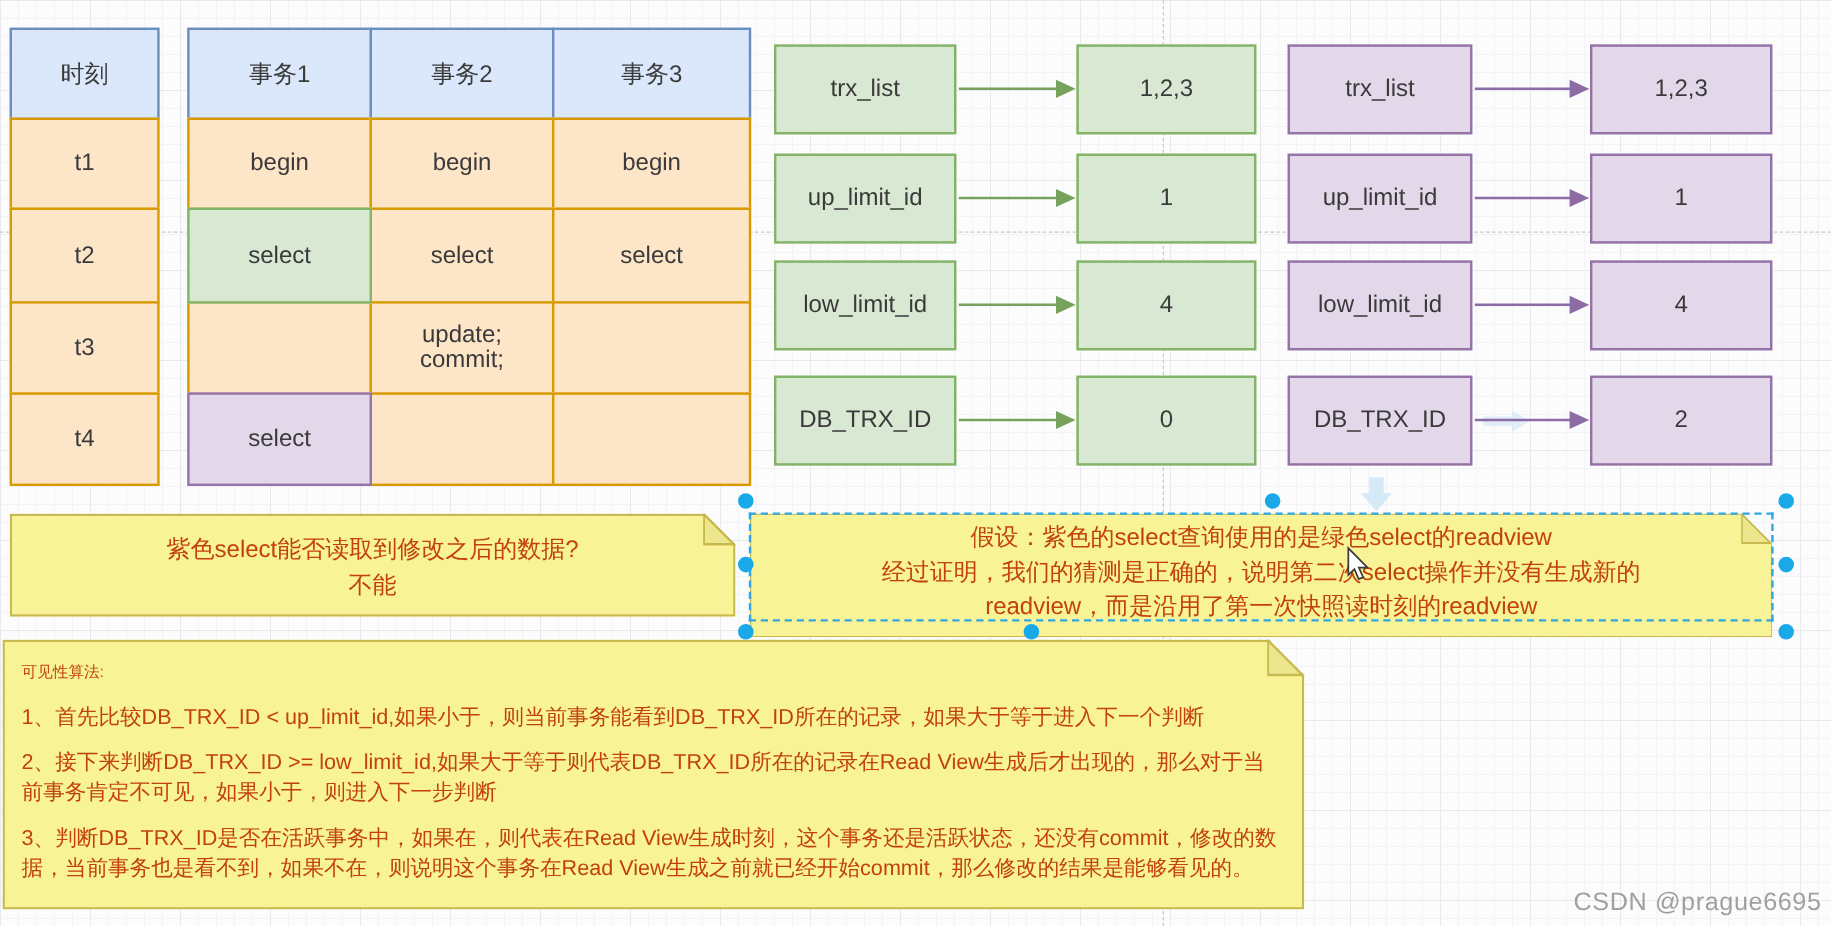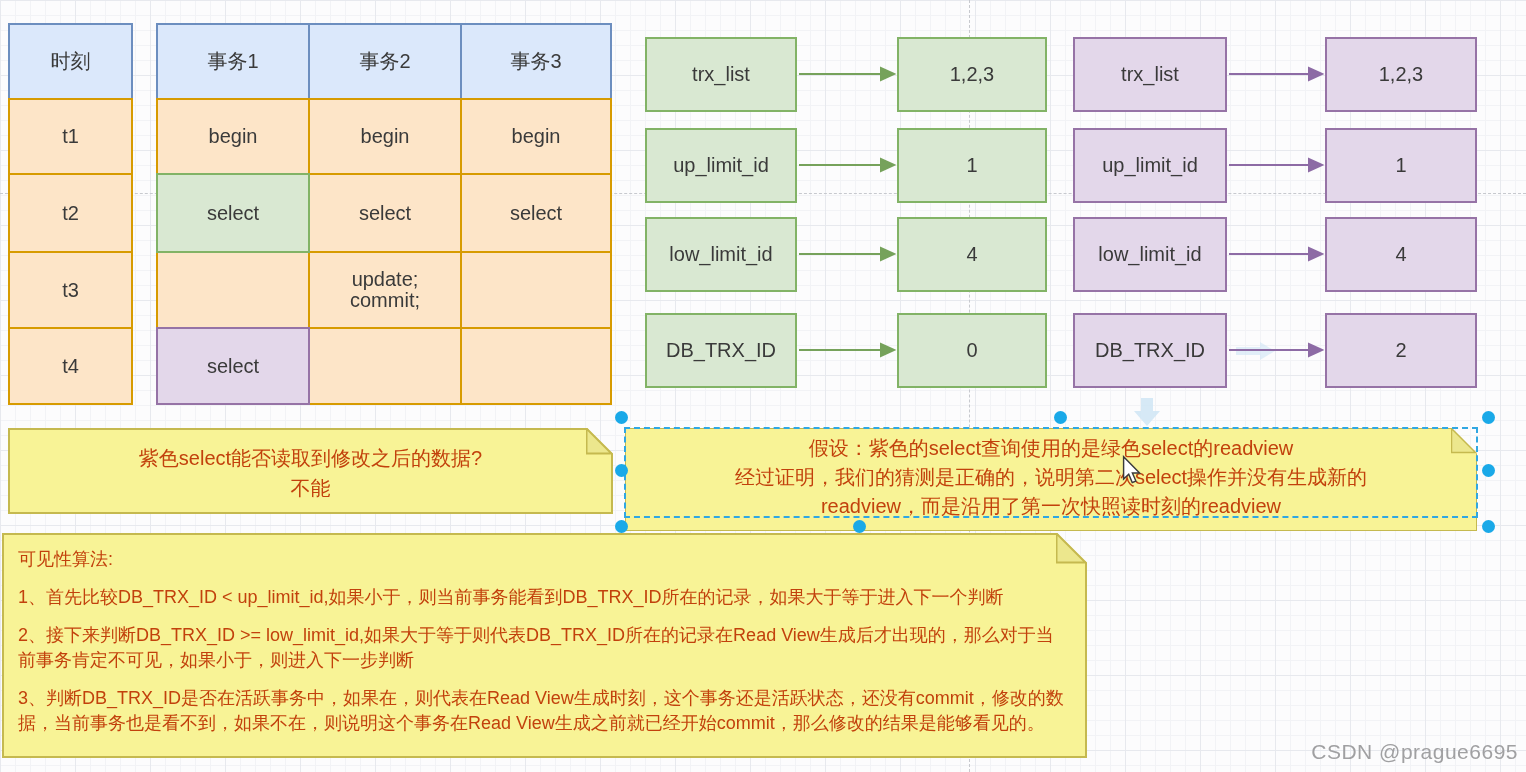--- a/index.html
+++ b/index.html
@@ -16,40 +16,40 @@
   .guide-v{position:absolute;left:969px;top:0;height:772px;border-left:1px dashed #c7c9ce;}
   .guide-h{position:absolute;left:0;top:193px;width:1526px;border-top:1px dashed #c7c9ce;}
 
   
   .cell{position:absolute;box-sizing:border-box;border:2px solid #d79b00;background:#fde5c8;
         display:flex;align-items:center;justify-content:center;font-size:20px;color:#3a3a3a;text-align:center;}
   .hd{background:#dbe8fb;border-color:#6c8ebf;}
   .green-cell{background:#d9e8d2;border-color:#82b366;z-index:3;}
   .purple-cell{background:#e3d7ea;border-color:#9673a6;z-index:3;}
   .pre{white-space:pre-line;line-height:21px;}
-  .c0{left:8px;width:125px}.c1{left:156px;width:154px}.c2{left:308px;width:154px}.c3{left:460px;width:152px}
+  .c0{left:8px;width:125px}.c1{left:156px;width:154px}.c2{left:308px;width:154px}.c3{left:460px;width:166px}
   .r0{top:23px;height:77px}.r1{top:98px;height:77px}.r2{top:173px;height:80px}.r3{top:251px;height:78px}.r4{top:327px;height:78px}
 
   
   .rvbox{position:absolute;box-sizing:border-box;height:75px;border:2px solid;display:flex;align-items:center;justify-content:center;
          font-size:20px;color:#3a3a3a;z-index:2;}
   .gbox{background:#d9e8d2;border-color:#82b366;}
   .pbox{background:#e3d7ea;border-color:#9673a6;}
   .gl{left:645px;width:152px}.gv{left:897px;width:150px}.pl{left:1073px;width:154px}.pv{left:1325px;width:152px}
   .b0{top:37px}.b1{top:128px}.b2{top:217px}.b3{top:313px}
 
   
   .note{position:absolute;box-sizing:border-box;background:#f8f396;border:2px solid #c5b94f;color:#c2410c;z-index:4;}
   .cut26{clip-path:polygon(0 0,calc(100% - 26px) 0,100% 26px,100% 100%,0 100%);}
   .cut30{clip-path:polygon(0 0,calc(100% - 30px) 0,100% 30px,100% 100%,0 100%);}
   .fold{position:absolute;z-index:5;}
   .center-text{text-align:center;}
   .note-line{line-height:30px;font-size:20px;}
   .alg{font-size:18px;line-height:25px;padding:10px 14px;}
-  .alg .title{font-size:18px;margin:2px 0 13px 0;}
+  .alg .title{font-size:13px;margin:2px 0 13px 0;}
   .alg p{margin:0 0 13px 0;}
 
   
   .sel-rect{position:absolute;left:624px;top:427px;width:854px;height:91px;box-sizing:border-box;
             border:2px dashed #30a7e2;z-index:6;}
   .handle{position:absolute;width:13px;height:13px;border-radius:50%;background:#1aa9e8;z-index:7;}
 
   .watermark{position:absolute;right:8px;top:740px;font-size:21px;color:#a0a0a2;letter-spacing:.5px;z-index:8;}
   svg.overlay{position:absolute;left:0;top:0;z-index:2;pointer-events:none;}
   .cursor{position:absolute;left:1122px;top:455px;z-index:9;}

